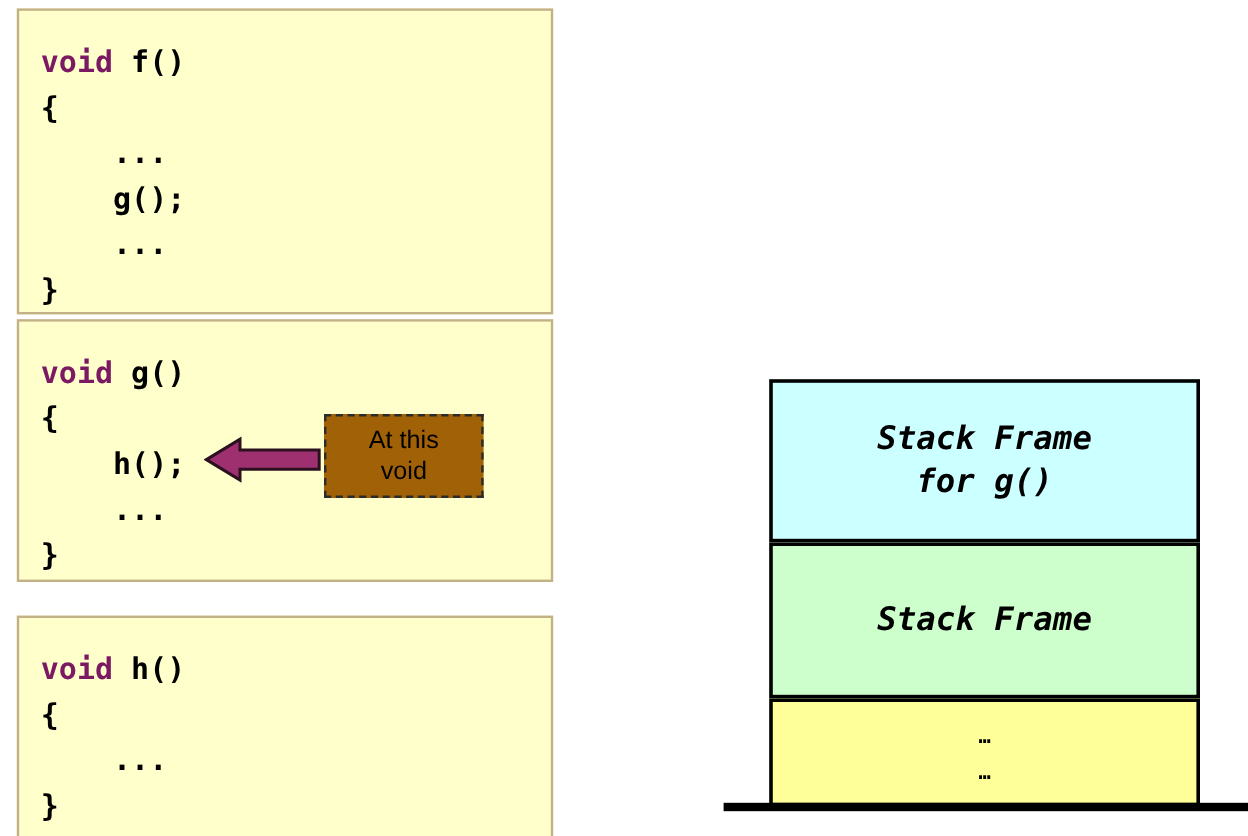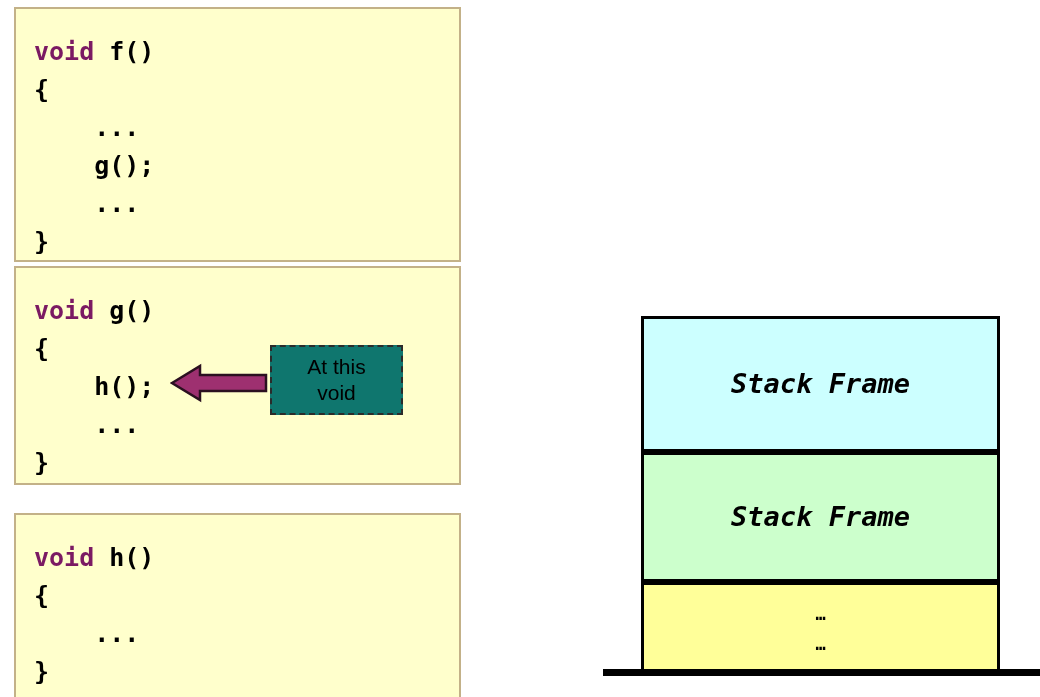--- a/index.html
+++ b/index.html
@@ -52,21 +52,21 @@
     width: 98px;
     height: 42px;
   }
   .callout-note {
     position: absolute;
     left: 270px;
     top: 345px;
     width: 133px;
     height: 70px;
     box-sizing: border-box;
-    background: #0f766e;
+    background: #a16207;
     border: 2px dashed #2b2b2b;
     display: flex;
     flex-direction: column;
     align-items: center;
     justify-content: center;
   }
   .callout-note span {
     display: block;
     font-family: "Liberation Sans", sans-serif;
     font-size: 21px;
@@ -163,20 +163,21 @@
 
 <div class="callout-note">
   <span>At this</span>
   <span>void</span>
 </div>
 
 <div id="stack-diagram">
 
   <div class="stack-frame" id="stack-frame-g">
     <div class="frame-line">Stack Frame</div>
+    <div class="frame-line">for g()</div>
   </div>
 
   <div class="stack-frame" id="stack-frame-f">
     <div class="frame-line">Stack Frame</div>
   </div>
 
   <div class="stack-frame" id="stack-frame-rest">
     <div class="rest-line">…</div>
     <div class="rest-line">…</div>
   </div>

